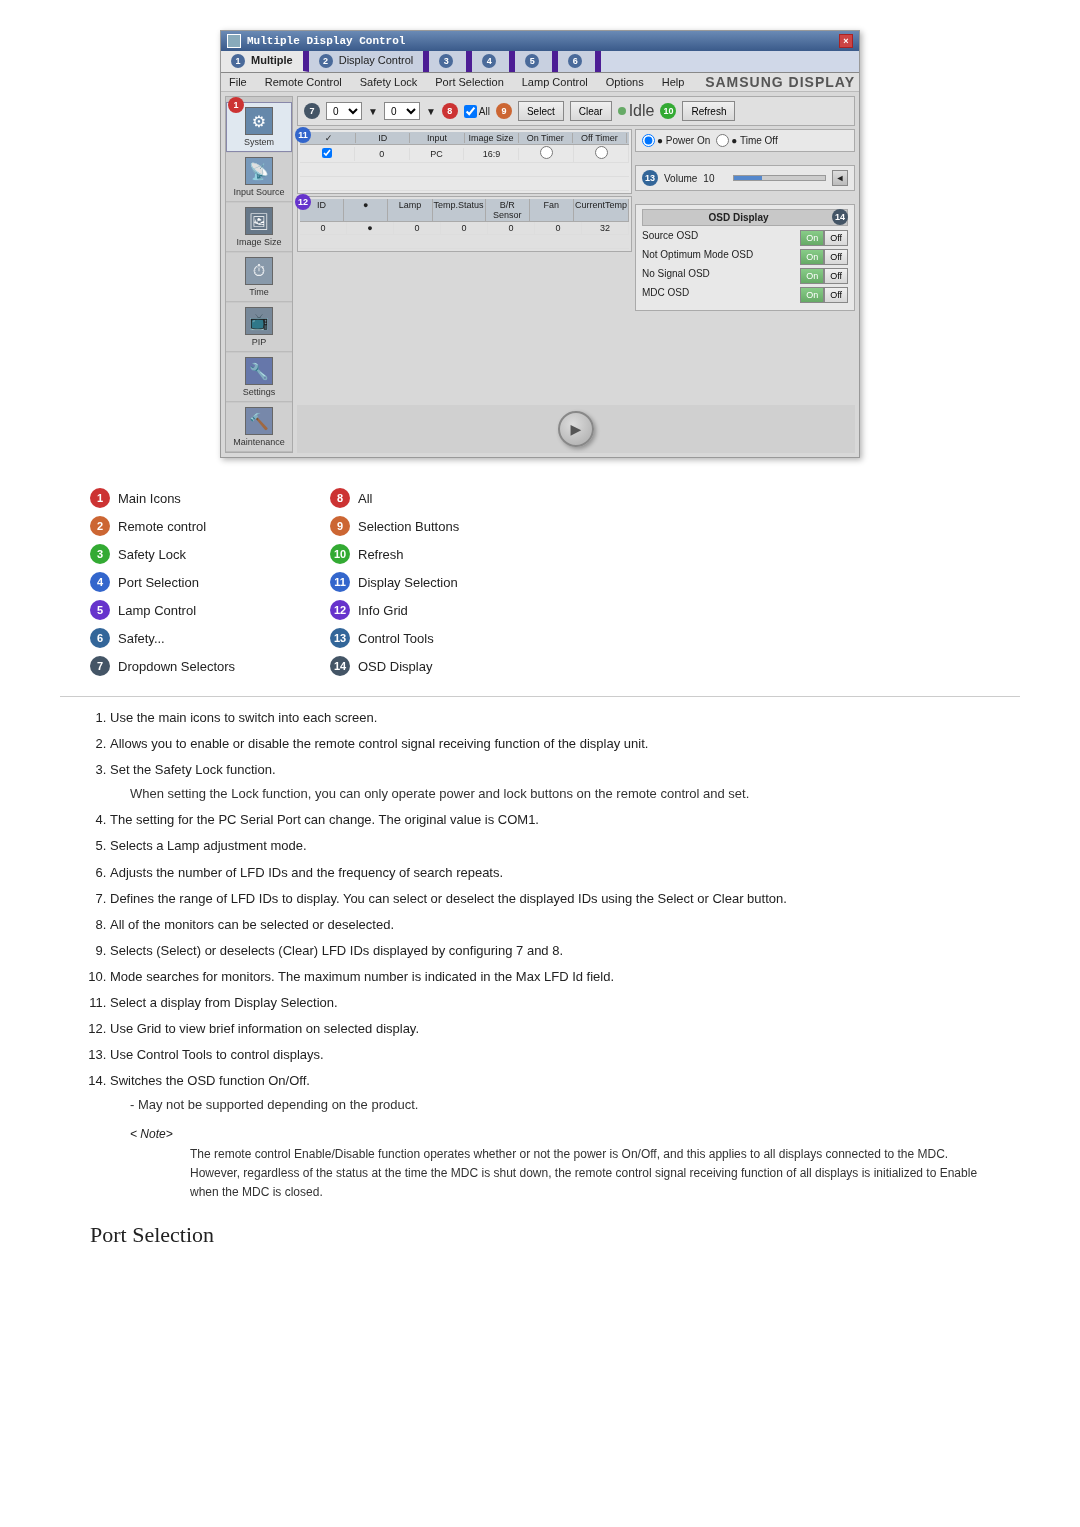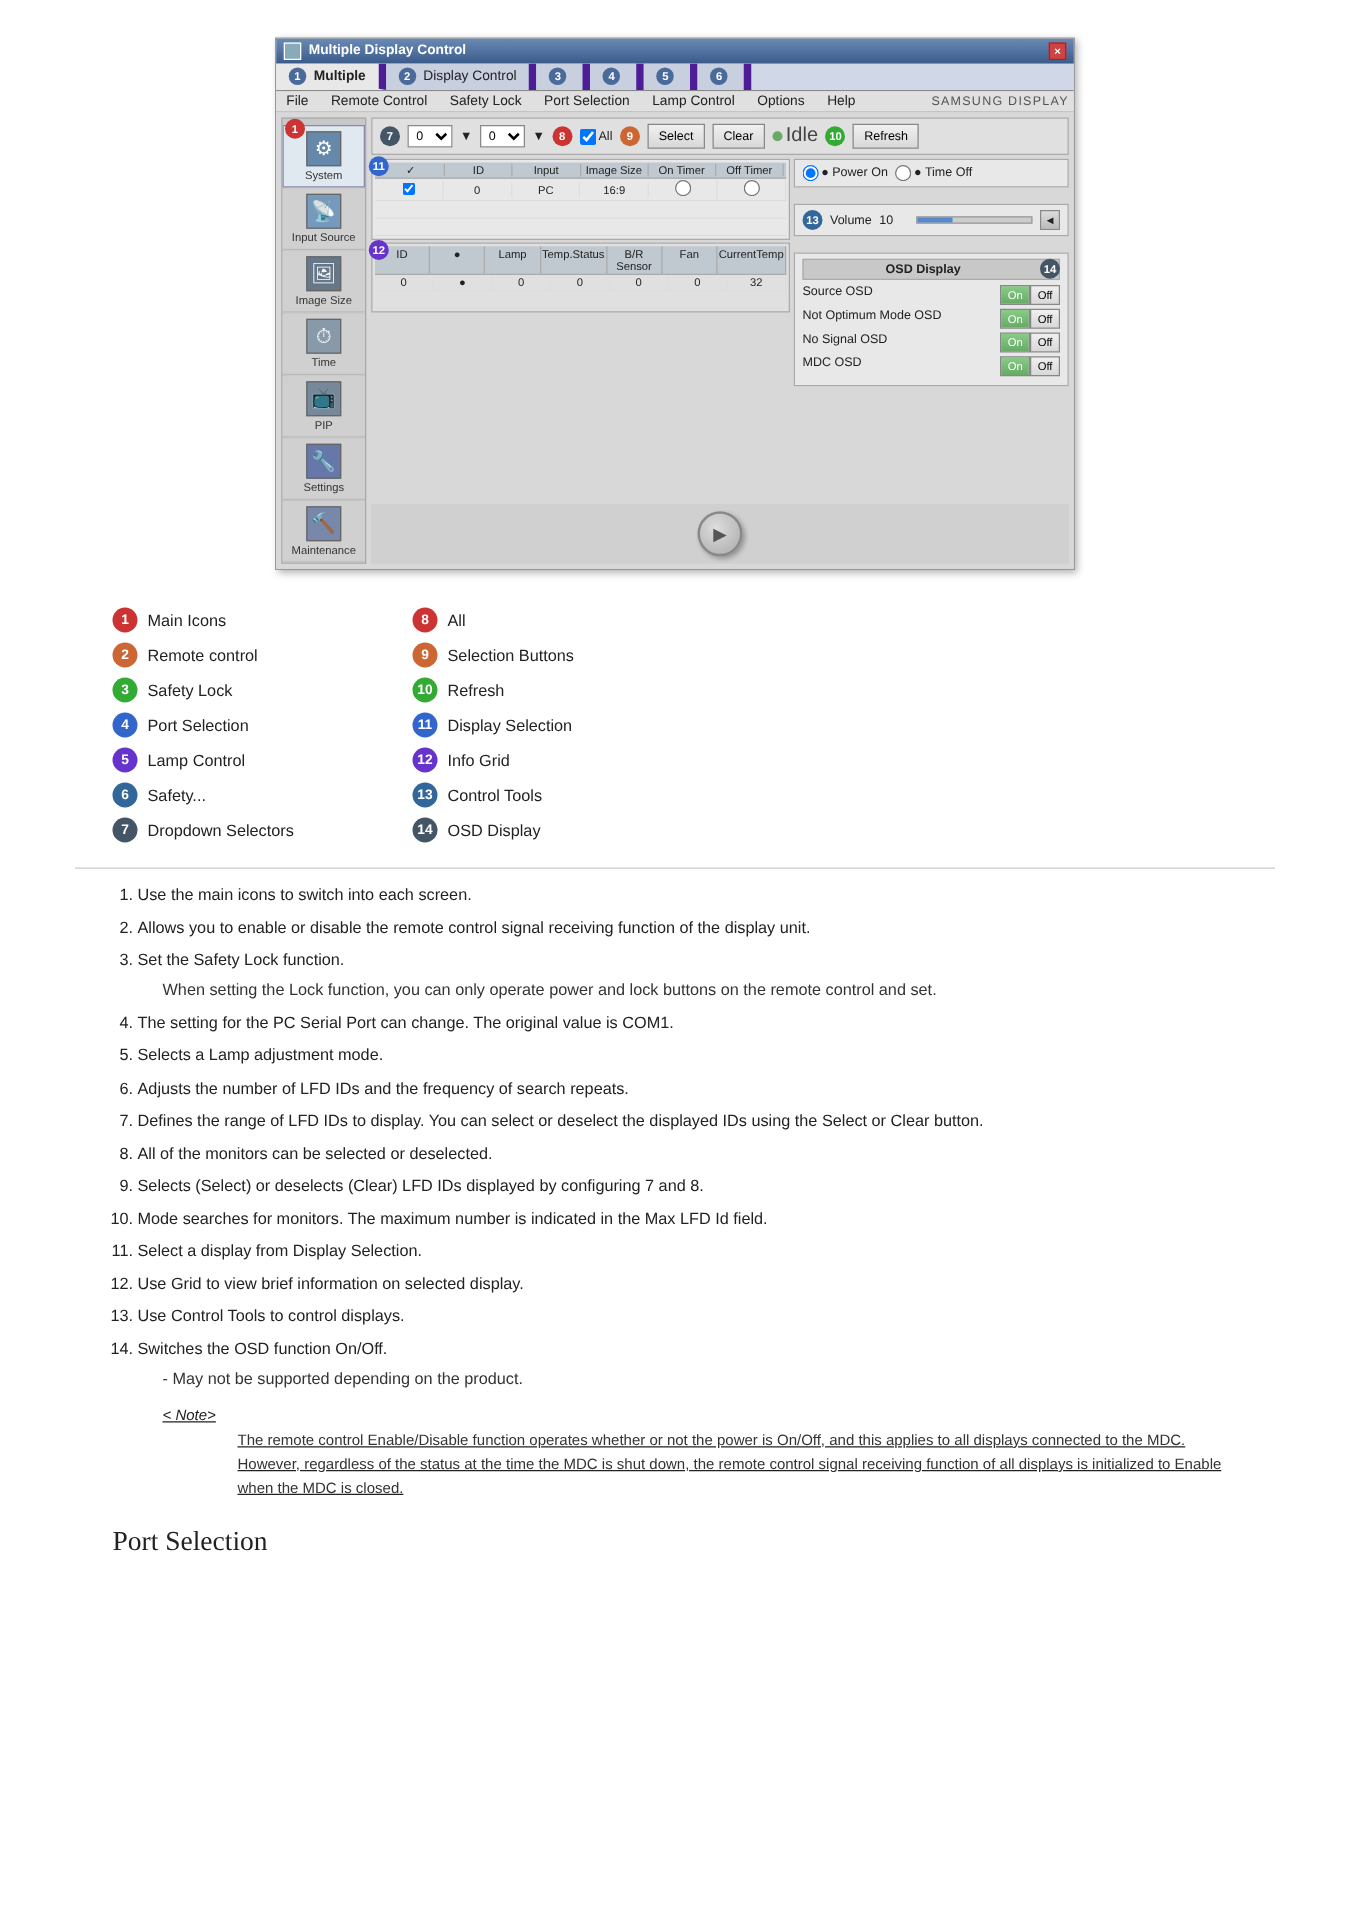--- a/index.html
+++ b/index.html
@@ -29,21 +29,23 @@
       color: #fff;
       display: flex;
       align-items: center;
       padding: 3px 6px;
       font-size: 11px;
       font-weight: bold;
       justify-content: space-between;
     }
     .mdc-titlebar-left {
       display: flex;
+      align-items: center;
       gap: 6px;
+      font-family: Liberation Mono, monospace;
     }
     .mdc-title-icon {
       width: 14px; height: 14px;
       background: #8ab;
       border: 1px solid #fff;
       display: inline-block;
     }
     .tab-bar {
       display: flex;
       background: #d0d8e8;
@@ -87,23 +89,23 @@
     }
     .menu-bar-left {
       display: flex;
       gap: 10px;
     }
     .menu-item {
       cursor: pointer;
       padding: 1px 4px;
     }
     .samsung-logo {
-      font-size: 10px;
+      font-size: 14px;
       color: #555;
-      font-weight: normal;
+      font-weight: bold;
       letter-spacing: 1px;
     }
 
     .mdc-body {
       display: flex;
       background: #d8d8d8;
       padding: 4px;
       gap: 4px;
     }
 
@@ -453,21 +455,20 @@
       padding-left: 20px;
       font-size: 13px;
       color: #333;
       margin-top: -2px;
       margin-bottom: 4px;
     }
     .note-box {
       margin-left: 20px;
       margin-top: 6px;
       margin-bottom: 8px;
-      text-decoration: underline;
     }
     .note-label {
       font-size: 12px;
       font-style: italic;
     }
     .note-text {
       font-size: 12px;
       color: #333;
       padding-left: 60px;
       line-height: 1.6;

